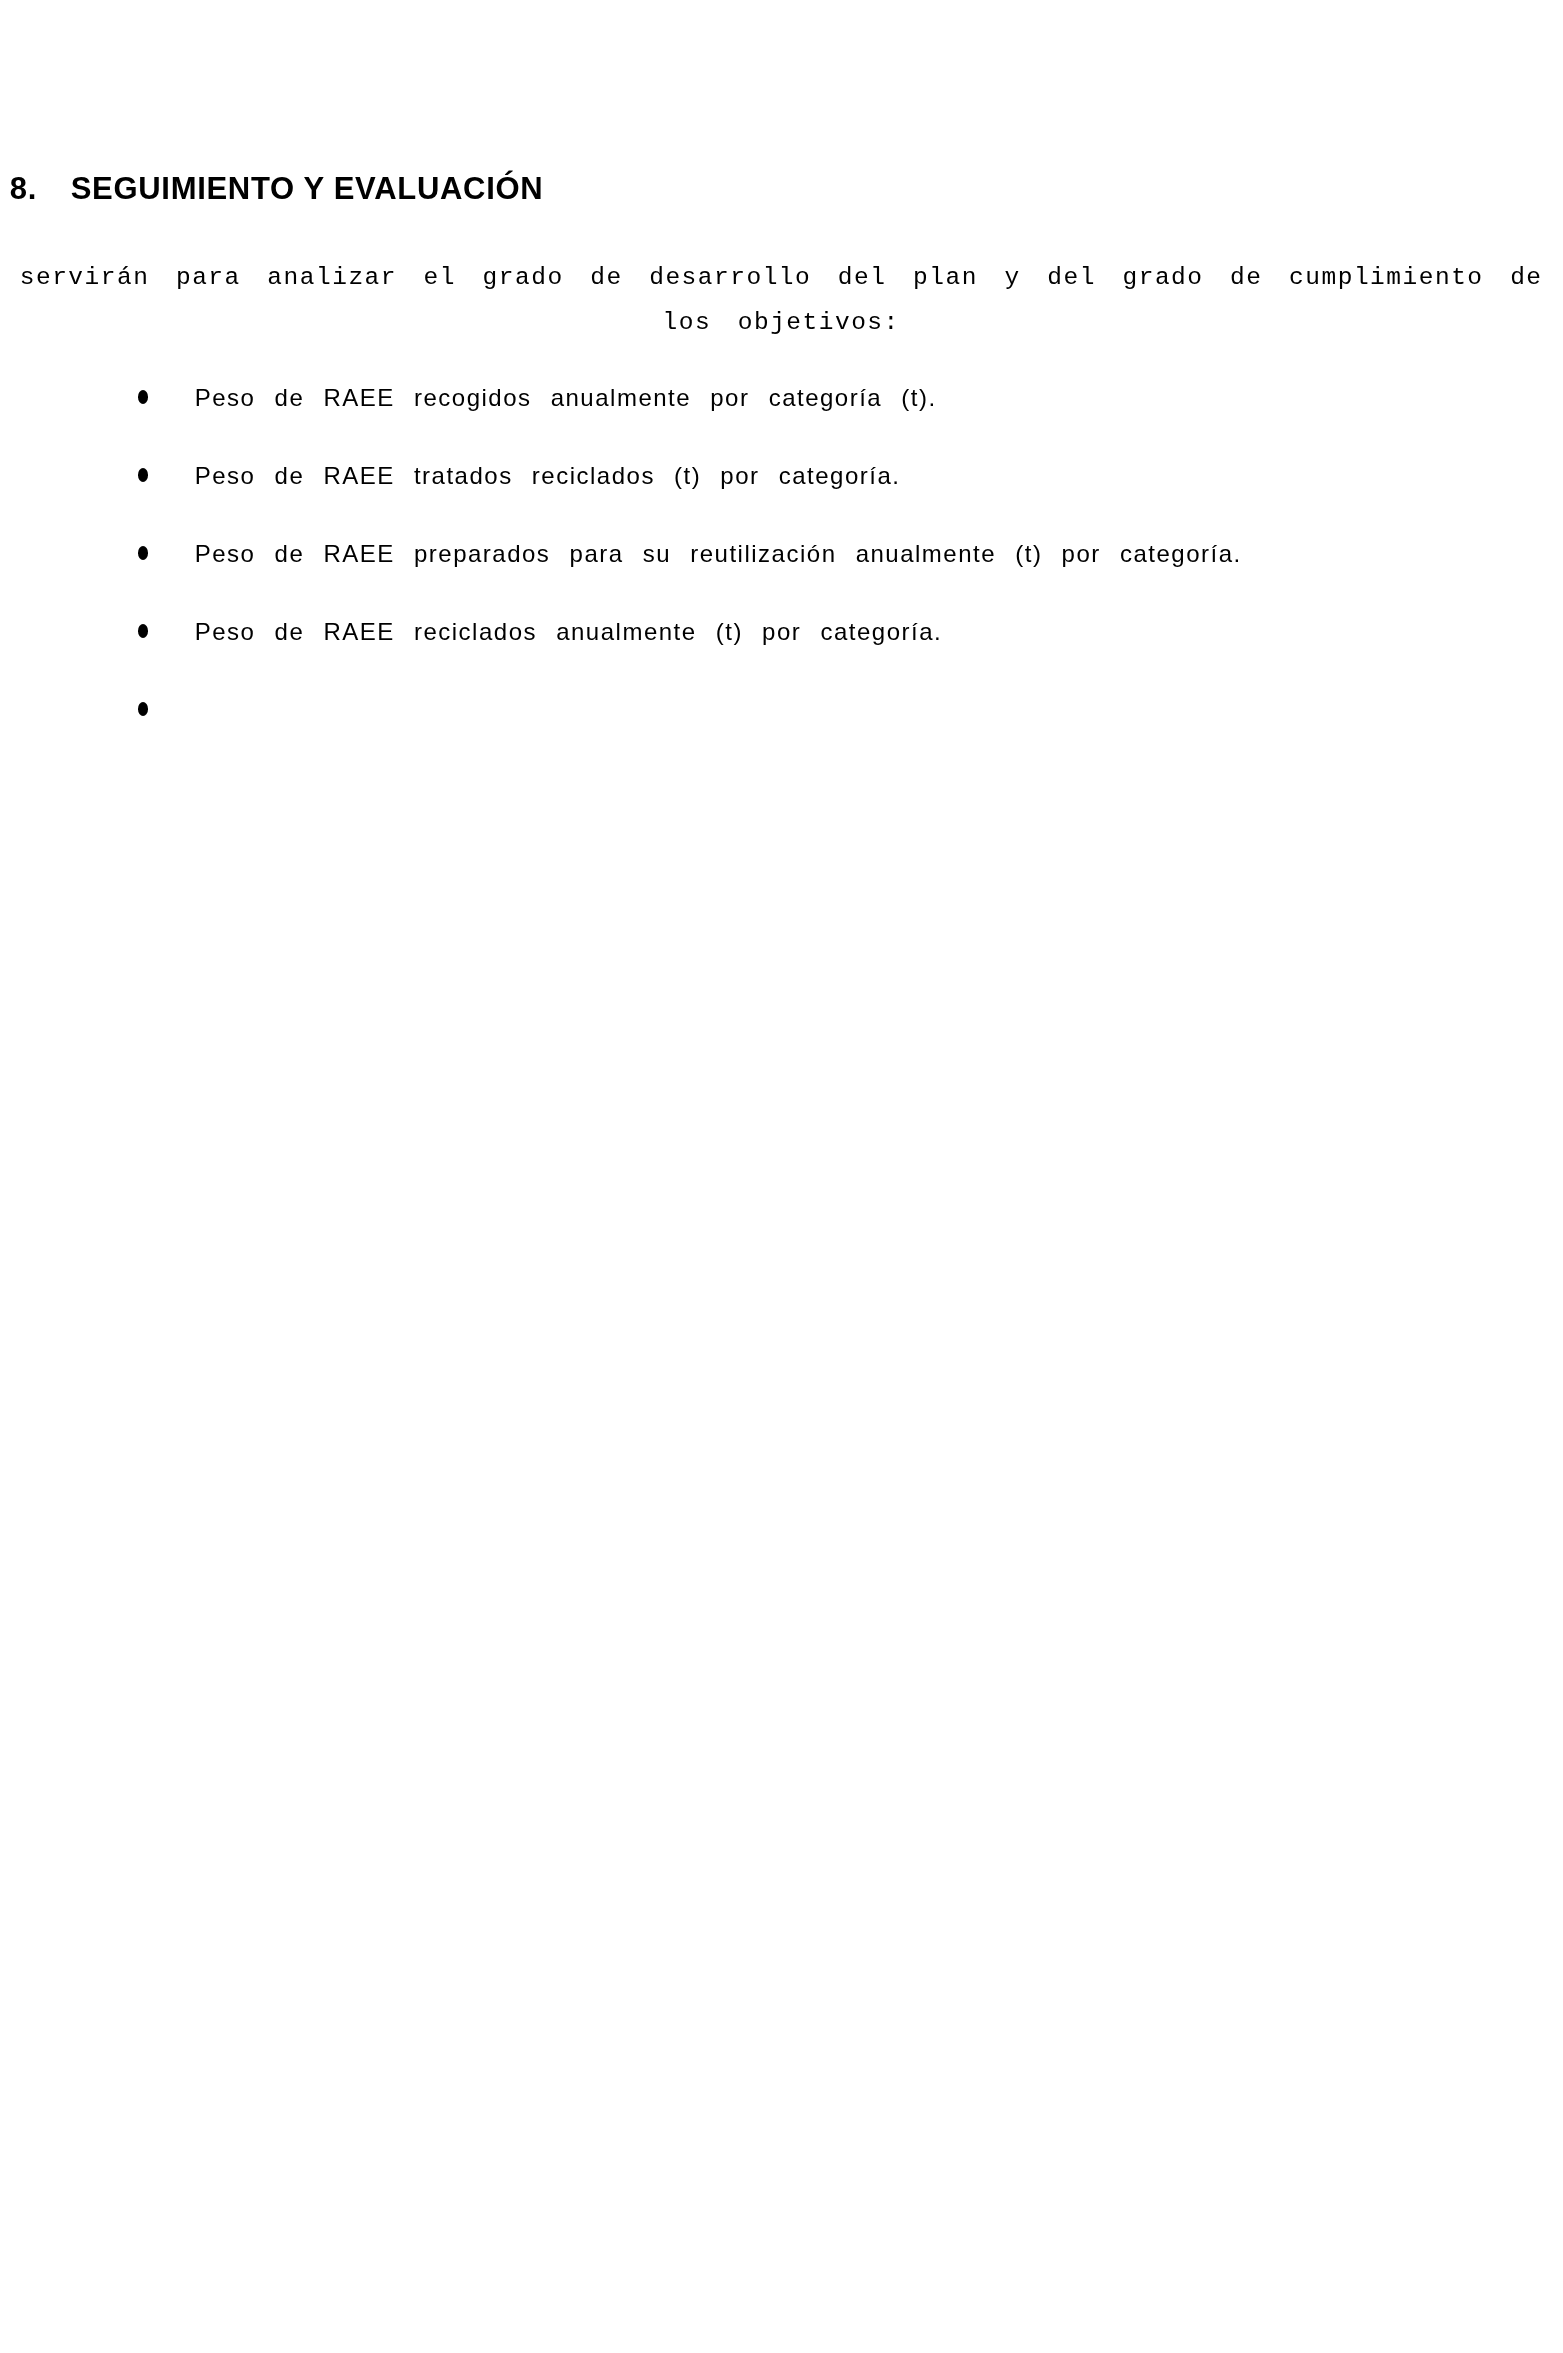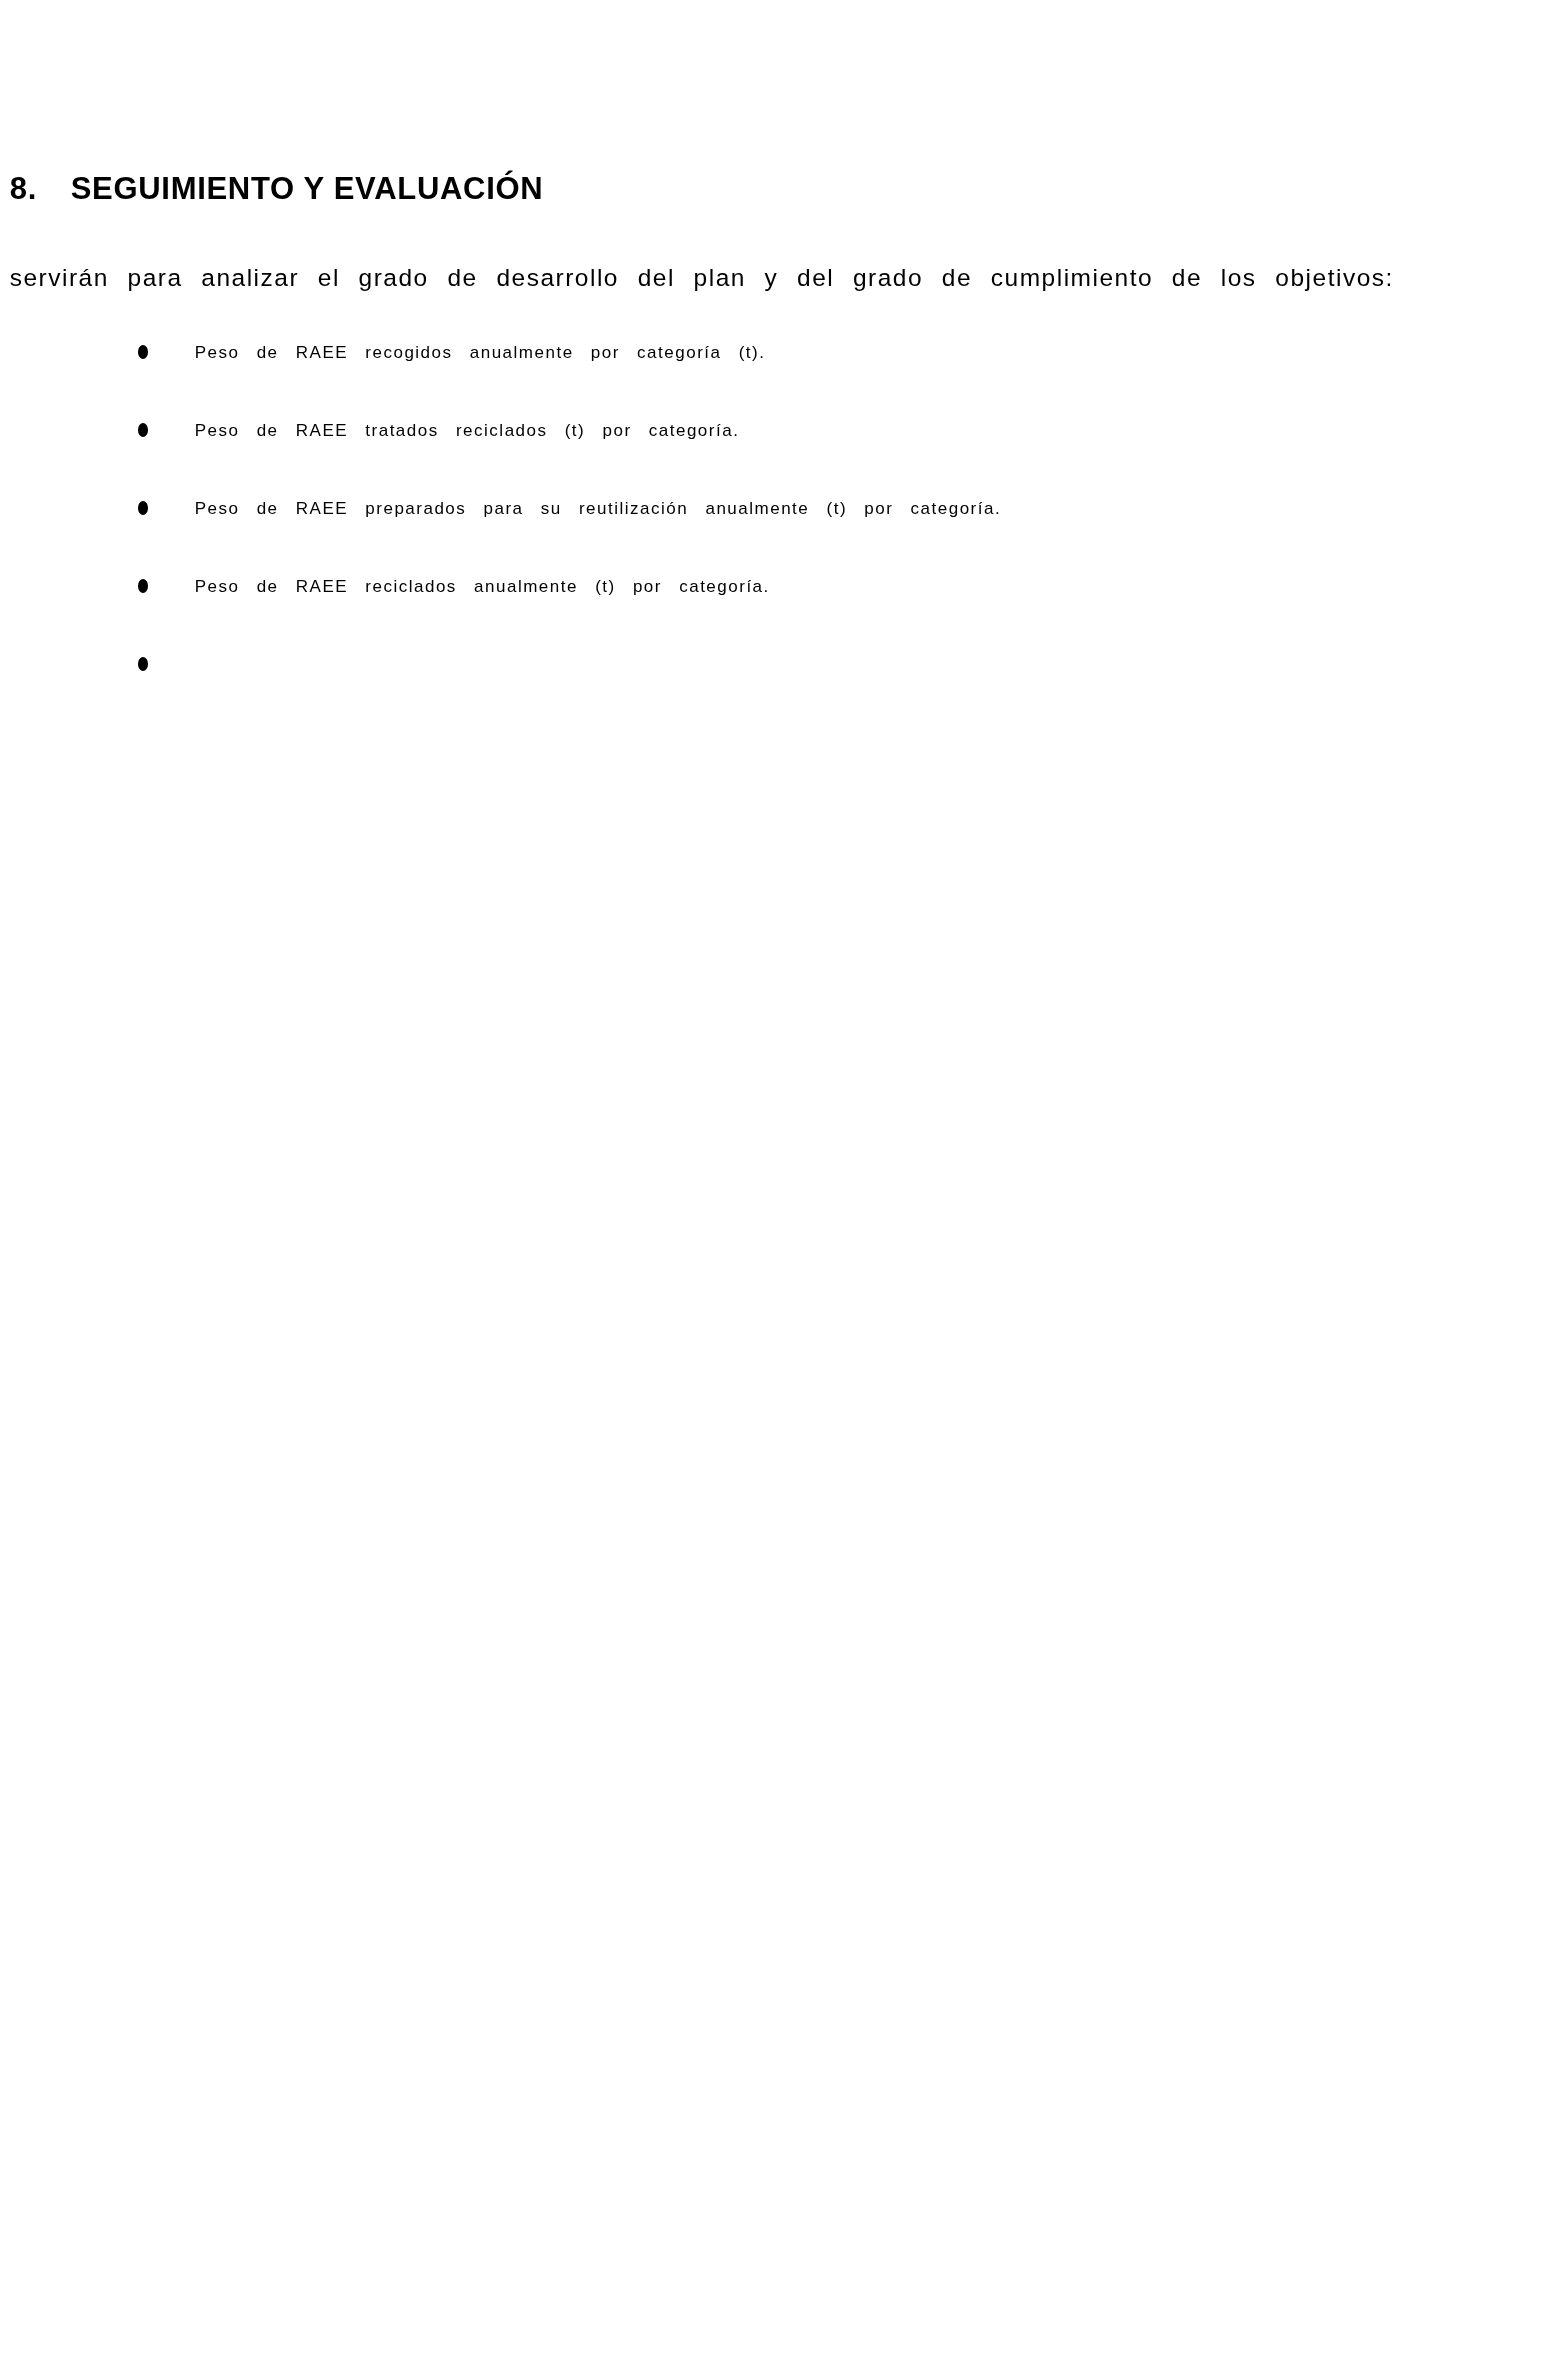--- a/index.html
+++ b/index.html
@@ -37,31 +37,32 @@
     font-size: 24.5px;
     line-height: 45px;
     letter-spacing: 1.5px;
     word-spacing: 10.4px;
   }
   .intro-line1 {
     text-align: justify;
     text-align-last: justify;
   }
   .intro-line2 {
-    text-align: left;
+    text-align: center;
+    font-family: Liberation Mono, monospace;
   }
   .bullets {
     list-style: none;
     margin: 36px 0 0 0;
     padding: 0;
   }
   .bullets li {
     position: relative;
     padding-left: 185px;
-    font-size: 17px;
+    font-size: 24px;
     line-height: 34px;
     letter-spacing: 1.5px;
     word-spacing: 11px;
     margin-bottom: 44px;
     white-space: nowrap;
   }
   .bullet-dot {
     position: absolute;
     left: 128px;
     top: 9.7px;

